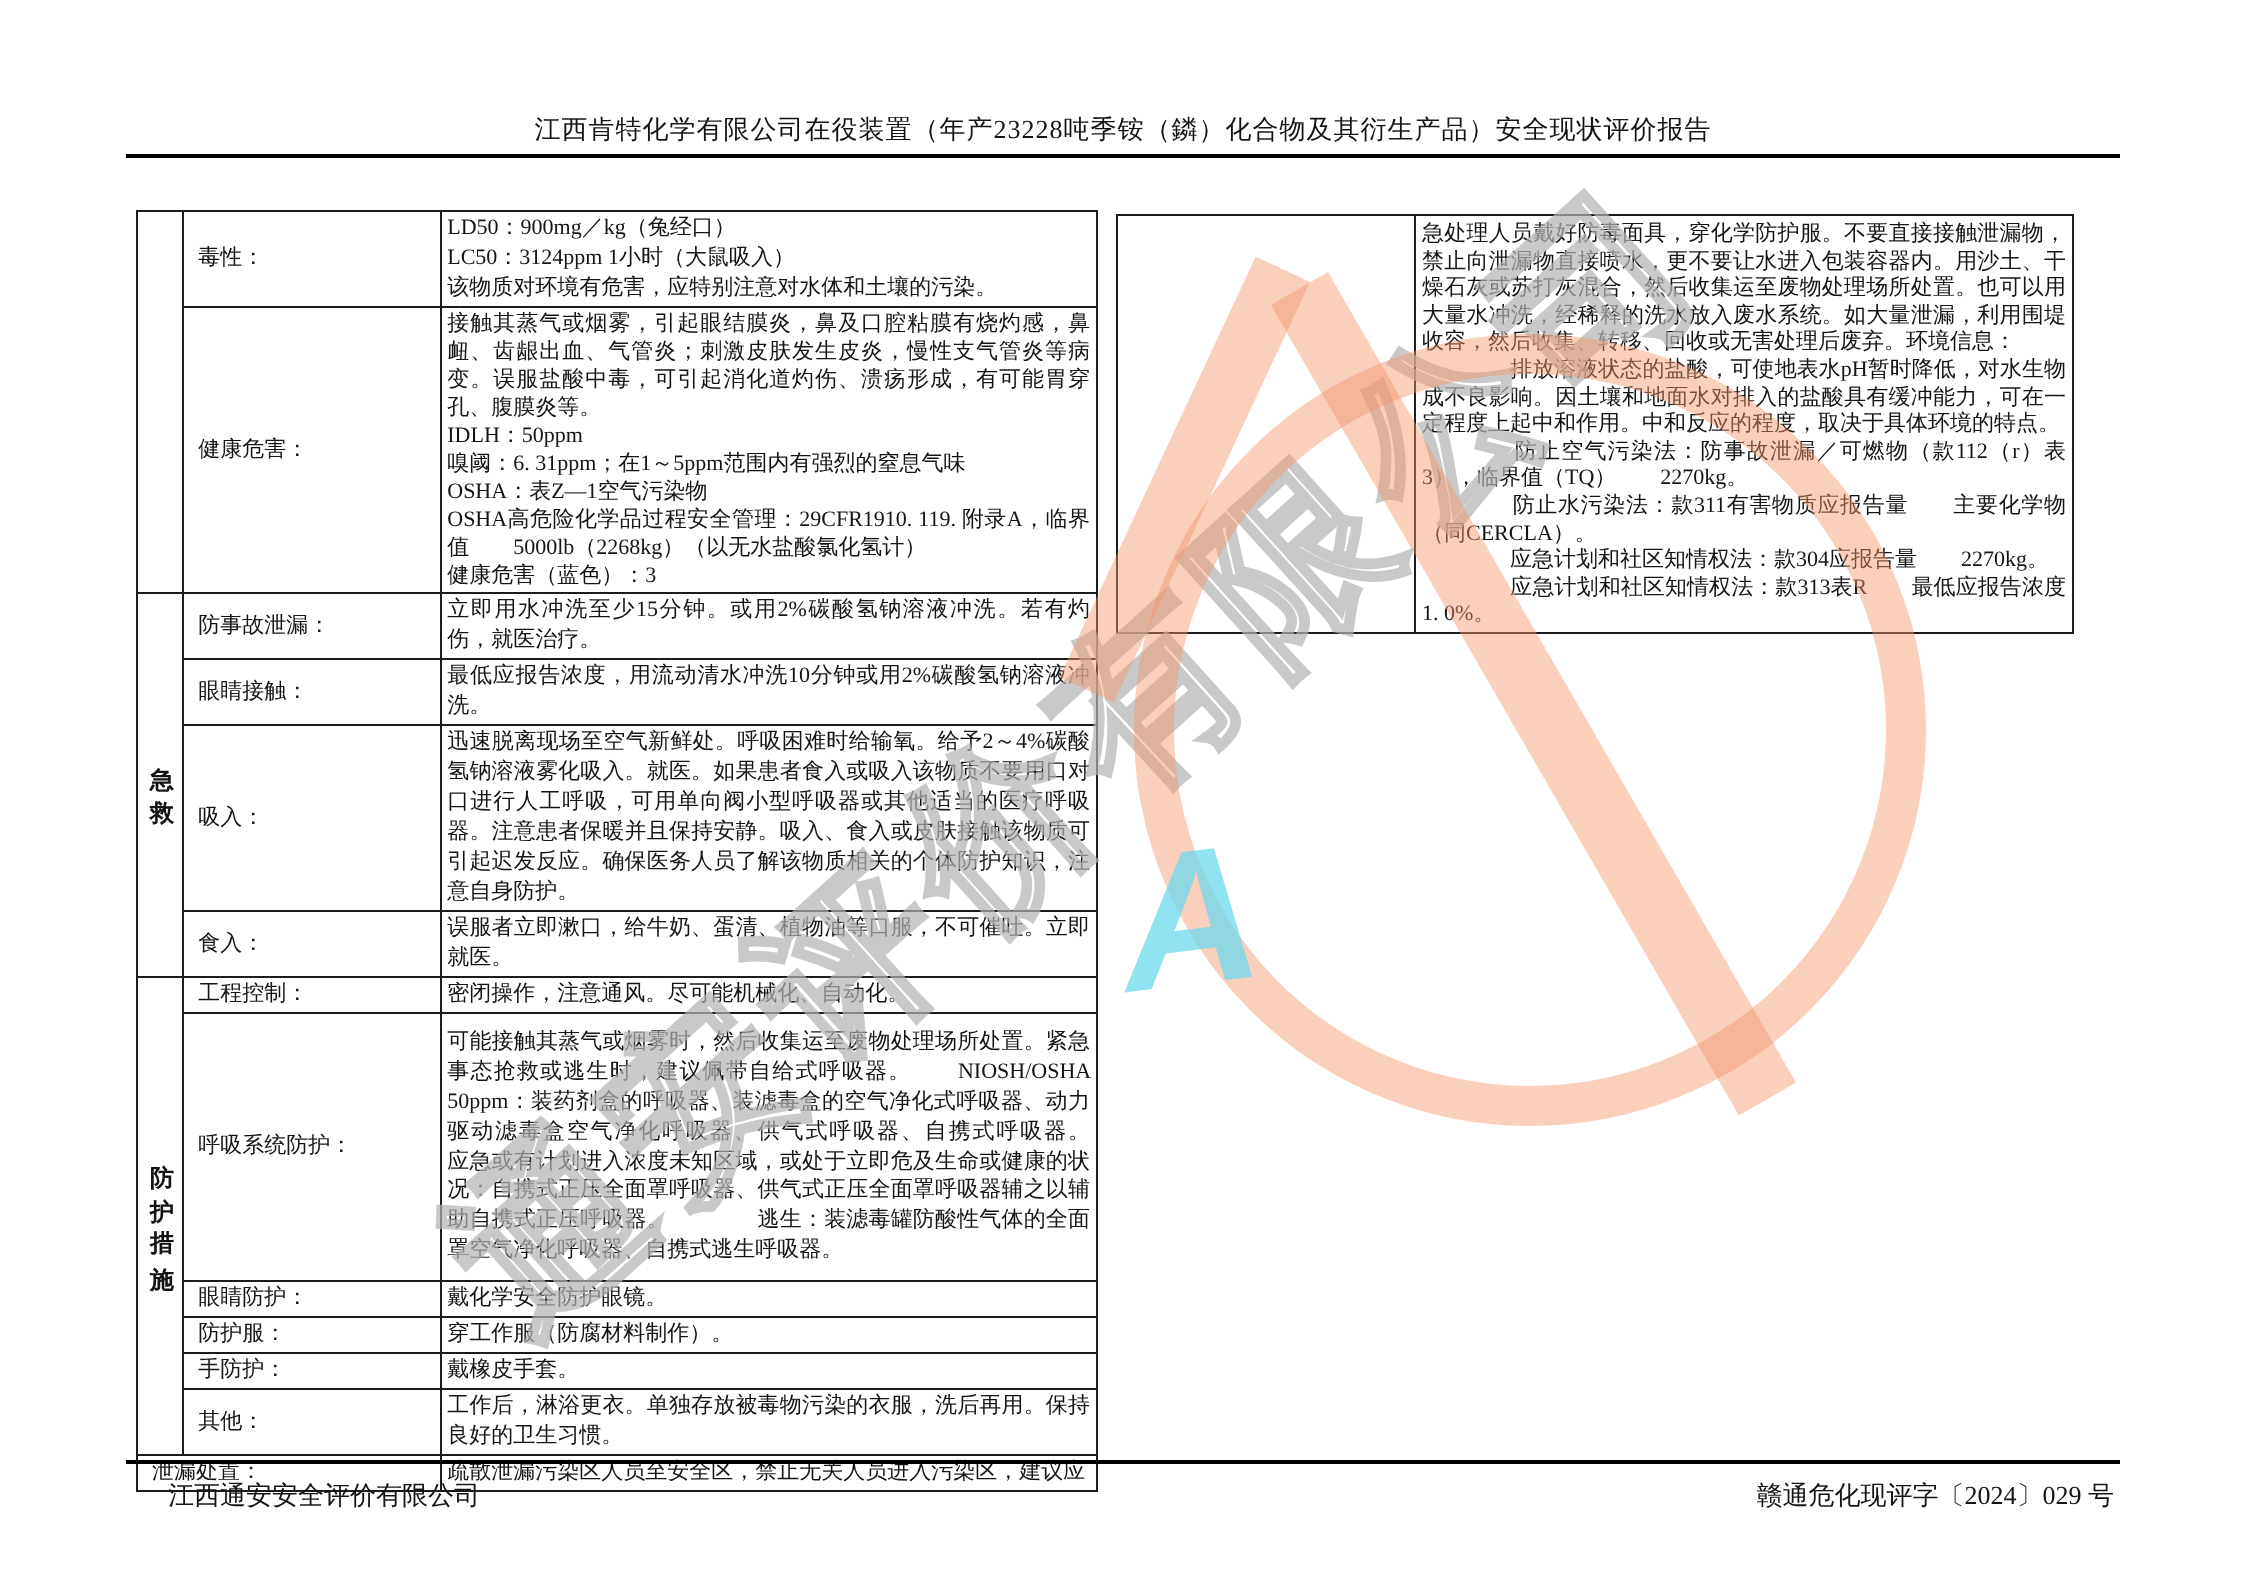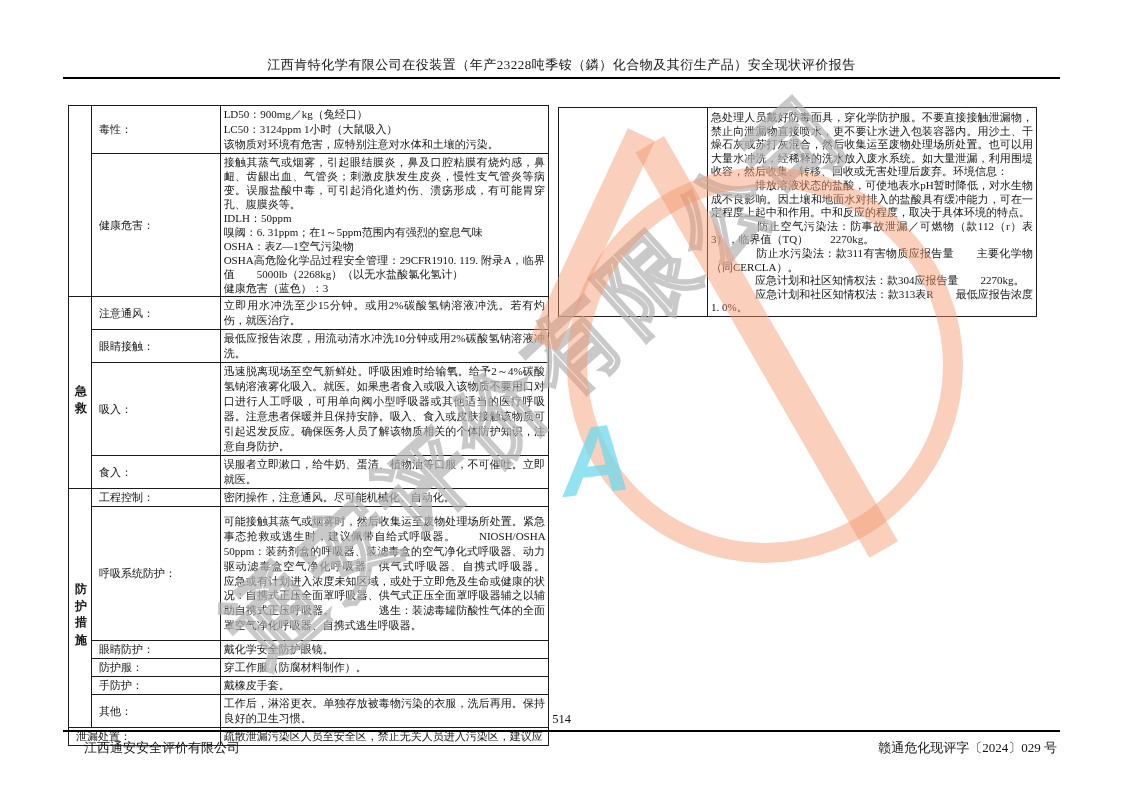--- a/index.html
+++ b/index.html
@@ -81,21 +81,21 @@
 嗅阈：6. 31ppm；在1～5ppm范围内有强烈的窒息气味
 OSHA：表Z—1空气污染物
 OSHA高危险化学品过程安全管理：29CFR1910. 119. 附录A，临界值　　5000lb（2268kg）（以无水盐酸氯化氢计）
 健康危害（蓝色）：3</td>
     </tr>
 
     <tr style="height:30px;">
       <td class="vcol" rowspan="4">
         <span class="vlabel">急救</span>
       </td>
-      <td class="lbl">注意通风：</td>
+      <td class="lbl">防事故泄漏：</td>
       <td class="cnt">立即用水冲洗至少15分钟。或用2%碳酸氢钠溶液冲洗。若有灼伤，就医治疗。</td>
     </tr>
     <tr style="height:30px;margin-left:48px;">
       <td class="lbl">眼睛接触：</td>
       <td class="cnt">最低应报告浓度，用流动清水冲洗10分钟或用2%碳酸氢钠溶液冲洗。</td>
     </tr>
     <tr style="height:91px;">
       <td class="lbl">吸入：</td>
       <td class="cnt">迅速脱离现场至空气新鲜处。呼吸困难时给输氧。给予2～4%碳酸氢钠溶液雾化吸入。就医。如果患者食入或吸入该物质不要用口对口进行人工呼吸，可用单向阀小型呼吸器或其他适当的医疗呼吸器。注意患者保暖并且保持安静。吸入、食入或皮肤接触该物质可引起迟发反应。确保医务人员了解该物质相关的个体防护知识，注意自身防护。</td>
     </tr>
@@ -146,18 +146,17 @@
       <td class="rt-cnt">急处理人员戴好防毒面具，穿化学防护服。不要直接接触泄漏物，禁止向泄漏物直接喷水，更不要让水进入包装容器内。用沙土、干燥石灰或苏打灰混合，然后收集运至废物处理场所处置。也可以用大量水冲洗，经稀释的洗水放入废水系统。如大量泄漏，利用围堤收容，然后收集、转移、回收或无害处理后废弃。环境信息：
 　　　　排放溶液状态的盐酸，可使地表水pH暂时降低，对水生物成不良影响。因土壤和地面水对排入的盐酸具有缓冲能力，可在一定程度上起中和作用。中和反应的程度，取决于具体环境的特点。
 　　　　防止空气污染法：防事故泄漏／可燃物（款112（r）表3），临界值（TQ）　　2270kg。
 　　　　防止水污染法：款311有害物质应报告量　　主要化学物（同CERCLA）。
 　　　　应急计划和社区知情权法：款304应报告量　　2270kg。
 　　　　应急计划和社区知情权法：款313表R　　最低应报告浓度　　1. 0%。</td>
     </tr>
   </tbody>
     </table>
 
-  <div class="page-number">514</div>
   <div class="rule rule-bottom"></div>
   <div class="footer-left">江西通安安全评价有限公司</div>
   <div class="footer-right">赣通危化现评字〔2024〕029 号</div>
 
 </div>
 
 </body></html>

